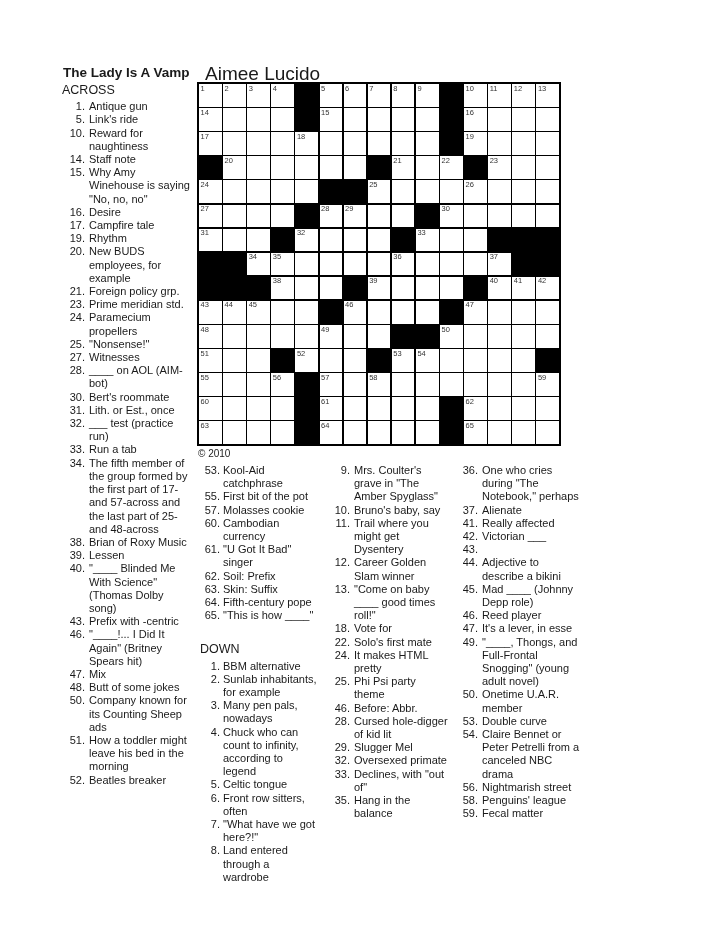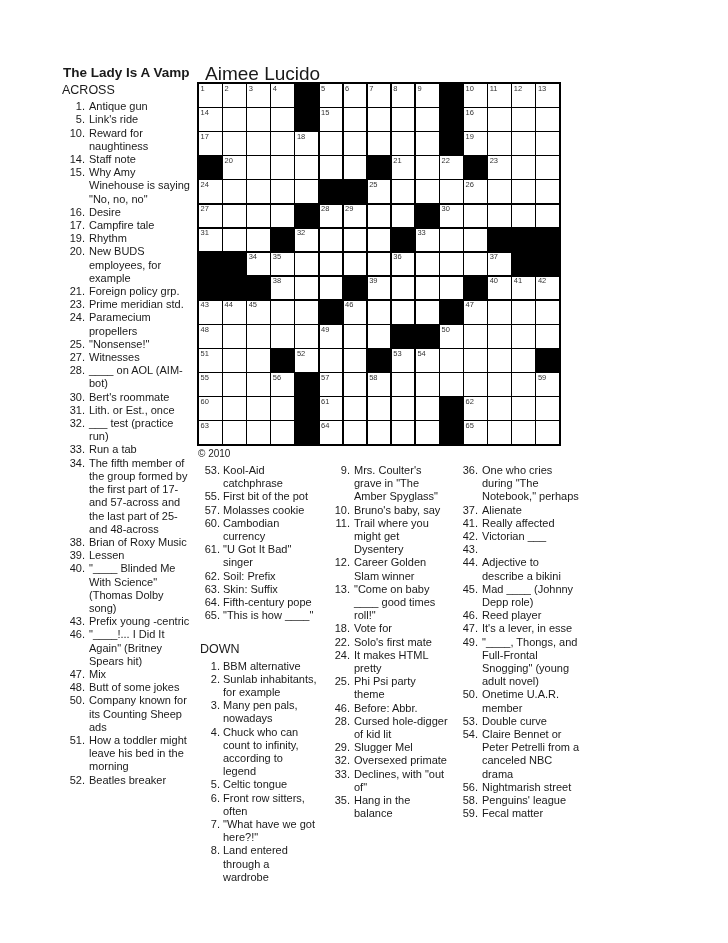--- a/index.html
+++ b/index.html
@@ -136,21 +136,21 @@
       <div class="clue">
         <span class="n">39.</span>
         <span class="t">Lessen</span>
       </div>
       <div class="clue">
         <span class="n">40.</span>
         <span class="t">"____ Blinded Me With Science" (Thomas Dolby song)</span>
       </div>
       <div class="clue">
         <span class="n">43.</span>
-        <span class="t">Prefix young -centric</span>
+        <span class="t">Prefix with -centric</span>
       </div>
       <div class="clue">
         <span class="n">46.</span>
         <span class="t">"____!... I Did It Again" (Britney Spears hit)</span>
       </div>
       <div class="clue">
         <span class="n">47.</span>
         <span class="t">Mix</span>
       </div>
       <div class="clue">

